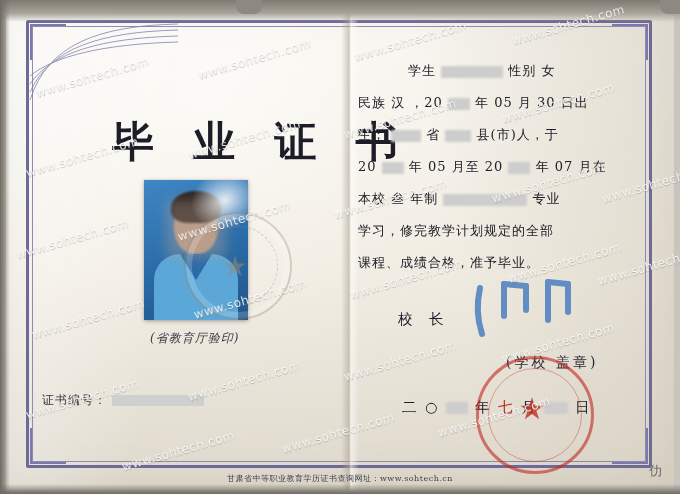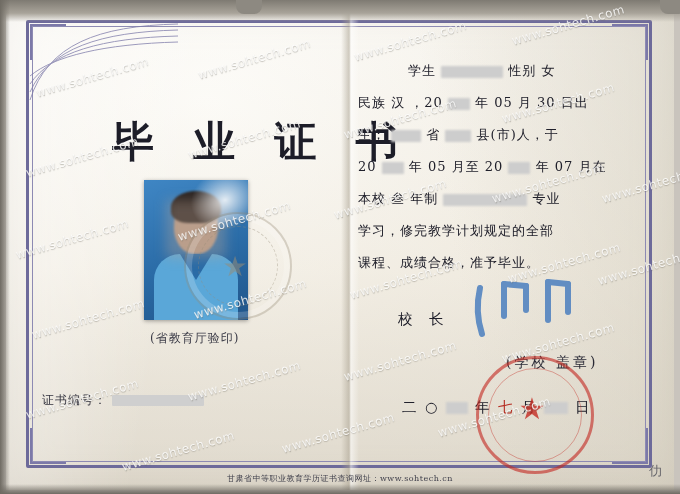--- a/index.html
+++ b/index.html
@@ -230,20 +230,21 @@
 
   .stamp-note {
     position: absolute;
     left: 110px;
     top: 296px;
     font-family: "DejaVu Serif", serif;
     font-size: 12px;
     color: #3a3a46;
     letter-spacing: 1px;
     white-space: nowrap;
+    font-style: italic;
   }
 
   .cert-no {
     position: absolute;
     left: 36px;
     top: 388px;
     font-family: "DejaVu Serif", serif;
     font-size: 12px;
     color: #33333f;
     letter-spacing: 1px;

